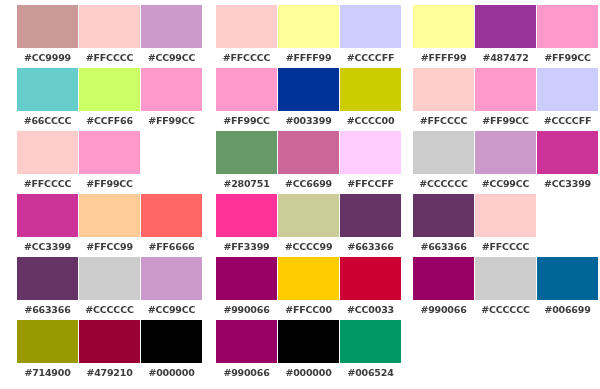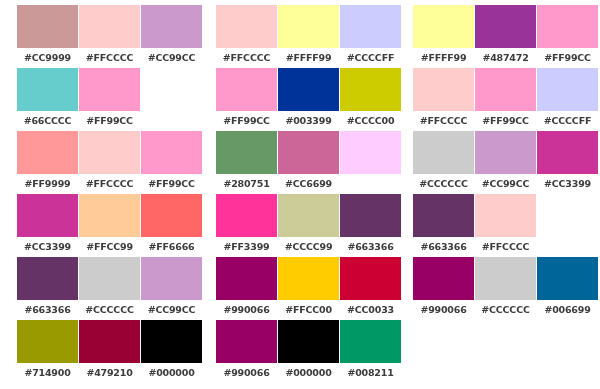--- a/index.html
+++ b/index.html
@@ -81,29 +81,29 @@
           <div class="swatch-chip" title="#CC99CC" style="background: rgb(204, 153, 204);"></div>
           <div class="swatch-label">#CC99CC</div>
         </div>
       </div>
       <div class="swatch-row">
         <div class="swatch-cell">
           <div class="swatch-chip" title="#66CCCC" style="background: rgb(102, 204, 204);"></div>
           <div class="swatch-label">#66CCCC</div>
         </div>
         <div class="swatch-cell">
-          <div class="swatch-chip" title="#FF99CC" style="background: rgb(255, 153, 204);"></div>
-          <div class="swatch-label">#FF99CC</div>
-        </div>
-      </div>
-      <div class="swatch-row">
-        <div class="swatch-cell">
-          <div class="swatch-chip" title="#FF9999" style="background: rgb(255, 153, 153);"></div>
-          <div class="swatch-label">#FF9999</div>
-        </div>
+          <div class="swatch-chip" title="#CCFF66" style="background: rgb(204, 255, 102);"></div>
+          <div class="swatch-label">#CCFF66</div>
+        </div>
+        <div class="swatch-cell">
+          <div class="swatch-chip" title="#FF99CC" style="background: rgb(255, 153, 204);"></div>
+          <div class="swatch-label">#FF99CC</div>
+        </div>
+      </div>
+      <div class="swatch-row">
         <div class="swatch-cell">
           <div class="swatch-chip" title="#FFCCCC" style="background: rgb(255, 204, 204);"></div>
           <div class="swatch-label">#FFCCCC</div>
         </div>
         <div class="swatch-cell">
           <div class="swatch-chip" title="#FF99CC" style="background: rgb(255, 153, 204);"></div>
           <div class="swatch-label">#FF99CC</div>
         </div>
       </div>
       <div class="swatch-row">
@@ -182,20 +182,21 @@
         <div class="swatch-cell">
           <div class="swatch-chip" title="#669966" style="background: rgb(102, 153, 102);"></div>
           <div class="swatch-label">#280751</div>
         </div>
         <div class="swatch-cell">
           <div class="swatch-chip" title="#CC6699" style="background: rgb(204, 102, 153);"></div>
           <div class="swatch-label">#CC6699</div>
         </div>
         <div class="swatch-cell">
           <div class="swatch-chip" title="#FFCCFF" style="background: rgb(255, 204, 255);"></div>
+          <div class="swatch-label">#FFCCFF</div>
         </div>
       </div>
       <div class="swatch-row">
         <div class="swatch-cell">
           <div class="swatch-chip" title="#FF3399" style="background: rgb(255, 51, 153);"></div>
           <div class="swatch-label">#FF3399</div>
         </div>
         <div class="swatch-cell">
           <div class="swatch-chip" title="#CCCC99" style="background: rgb(204, 204, 153);"></div>
           <div class="swatch-label">#CCCC99</div>
@@ -223,21 +224,21 @@
         <div class="swatch-cell">
           <div class="swatch-chip" title="#990066" style="background: rgb(153, 0, 102);"></div>
           <div class="swatch-label">#990066</div>
         </div>
         <div class="swatch-cell">
           <div class="swatch-chip" title="#000000" style="background: rgb(0, 0, 0);"></div>
           <div class="swatch-label">#000000</div>
         </div>
         <div class="swatch-cell">
           <div class="swatch-chip" title="#009966" style="background: rgb(0, 153, 102);"></div>
-          <div class="swatch-label">#008211</div>
+          <div class="swatch-label">#006524</div>
         </div>
       </div>
     </div>
     <div class="palette-group group-3">
       <div class="swatch-row">
         <div class="swatch-cell">
           <div class="swatch-chip" title="#FFFF99" style="background: rgb(255, 255, 153);"></div>
           <div class="swatch-label">#FFFF99</div>
         </div>
         <div class="swatch-cell">

